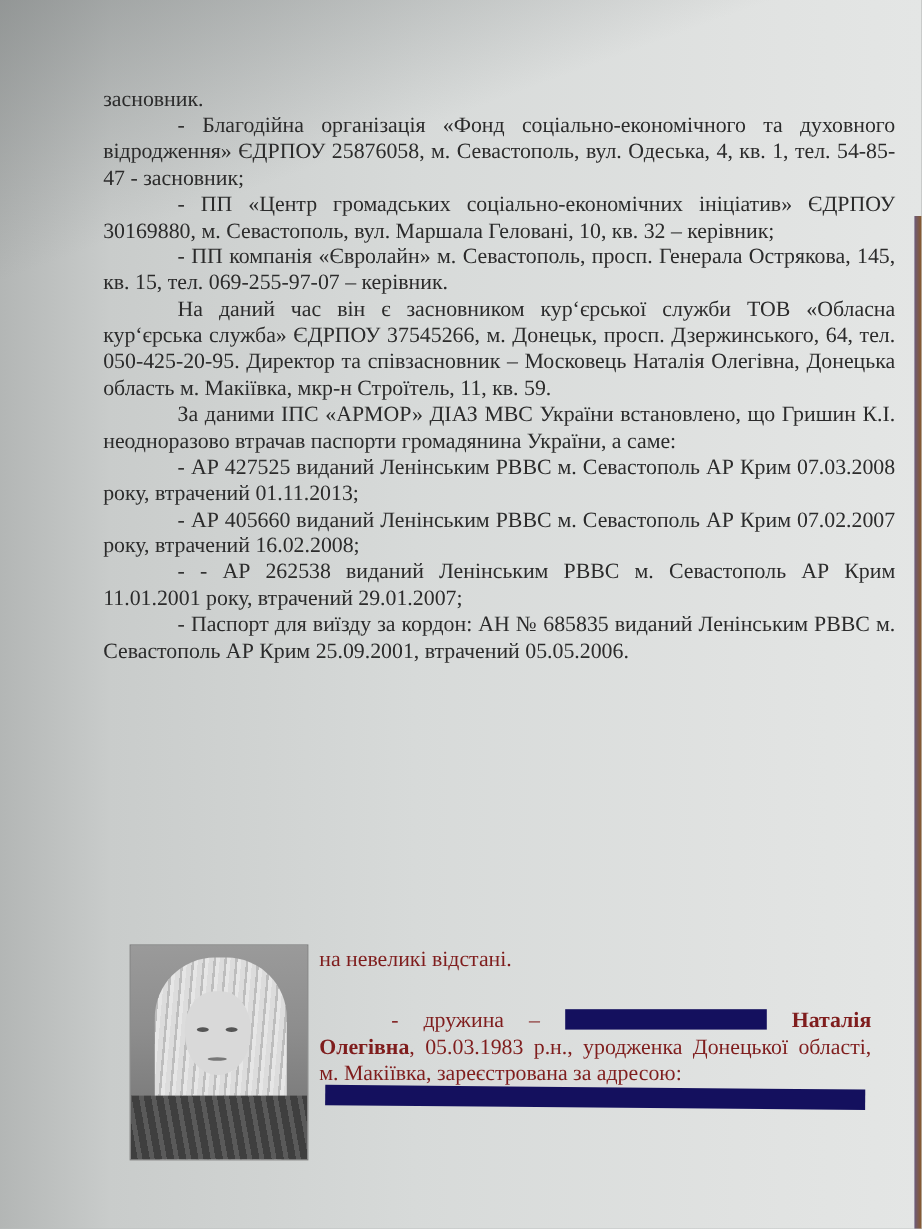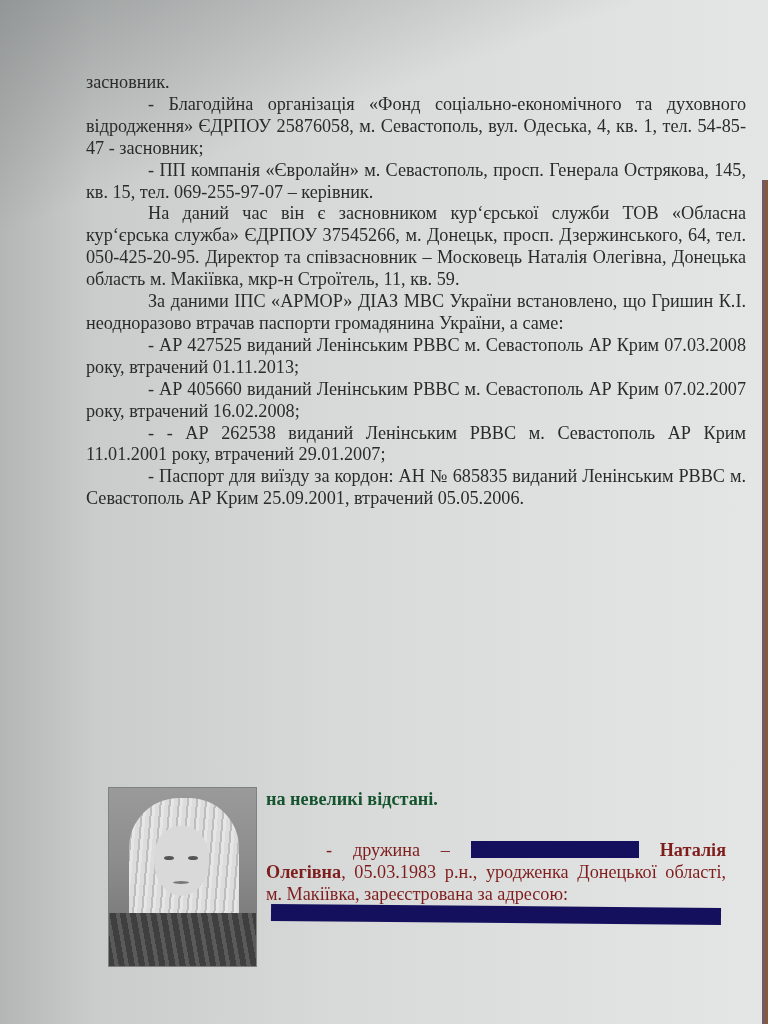--- a/index.html
+++ b/index.html
@@ -56,33 +56,34 @@
   .wife p { margin:0; }
   .redact {
     display:inline-block; background:#14105e; height:17px; vertical-align:-2px;
   }
   .redact-line {
     position:absolute; left:271px; top:906px; width:450px; height:17px;
     background:#14105e; transform:rotate(0.5deg);
   }
   .tail {
     position:absolute; left:266px; top:789px;
-    color:#14532d; font-size:18.2px; line-height:21.9px;font-weight:bold;
+    color:#7f1d1d; font-size:18.2px; line-height:21.9px;
   }
   b { font-weight:bold; }
 </style>
 </head>
 <body>
 
 <div class="paper"></div>
 <div class="shadow-right"></div>
 
 <div class="text">
   <p>засновник.</p>
   <p class="ind">- Благодійна організація «Фонд соціально-економічного та духовного відродження» ЄДРПОУ 25876058, м. Севастополь, вул. Одеська, 4, кв. 1, тел. 54-85-47 - засновник;</p>
+  <p class="ind">- ПП «Центр громадських соціально-економічних ініціатив» ЄДРПОУ 30169880, м. Севастополь, вул. Маршала Геловані, 10, кв. 32 – керівник;</p>
   <p class="ind">- ПП компанія «Євролайн» м. Севастополь, просп. Генерала Острякова, 145, кв. 15, тел. 069-255-97-07 – керівник.</p>
   <p class="ind">На даний час він є засновником кур‘єрської служби ТОВ «Обласна кур‘єрська служба» ЄДРПОУ 37545266, м. Донецьк, просп. Дзержинського, 64, тел. 050-425-20-95. Директор та співзасновник – Московець Наталія Олегівна, Донецька область м. Макіївка, мкр-н Строїтель, 11, кв. 59.</p>
   <p class="ind">За даними ІПС «АРМОР» ДІАЗ МВС України встановлено, що Гришин К.І. неодноразово втрачав паспорти громадянина України, а саме:</p>
   <p class="ind">- АР 427525 виданий Ленінським РВВС м. Севастополь АР Крим 07.03.2008 року, втрачений 01.11.2013;</p>
   <p class="ind">- АР 405660 виданий Ленінським РВВС м. Севастополь АР Крим 07.02.2007 року, втрачений 16.02.2008;</p>
   <p class="ind">- - АР 262538 виданий Ленінським РВВС м. Севастополь АР Крим 11.01.2001 року, втрачений 29.01.2007;</p>
   <p class="ind">- Паспорт для виїзду за кордон: АН № 685835 виданий Ленінським РВВС м. Севастополь АР Крим 25.09.2001, втрачений 05.05.2006.</p>
 </div>
 
 <div class="tail">на невеликі відстані.</div>

